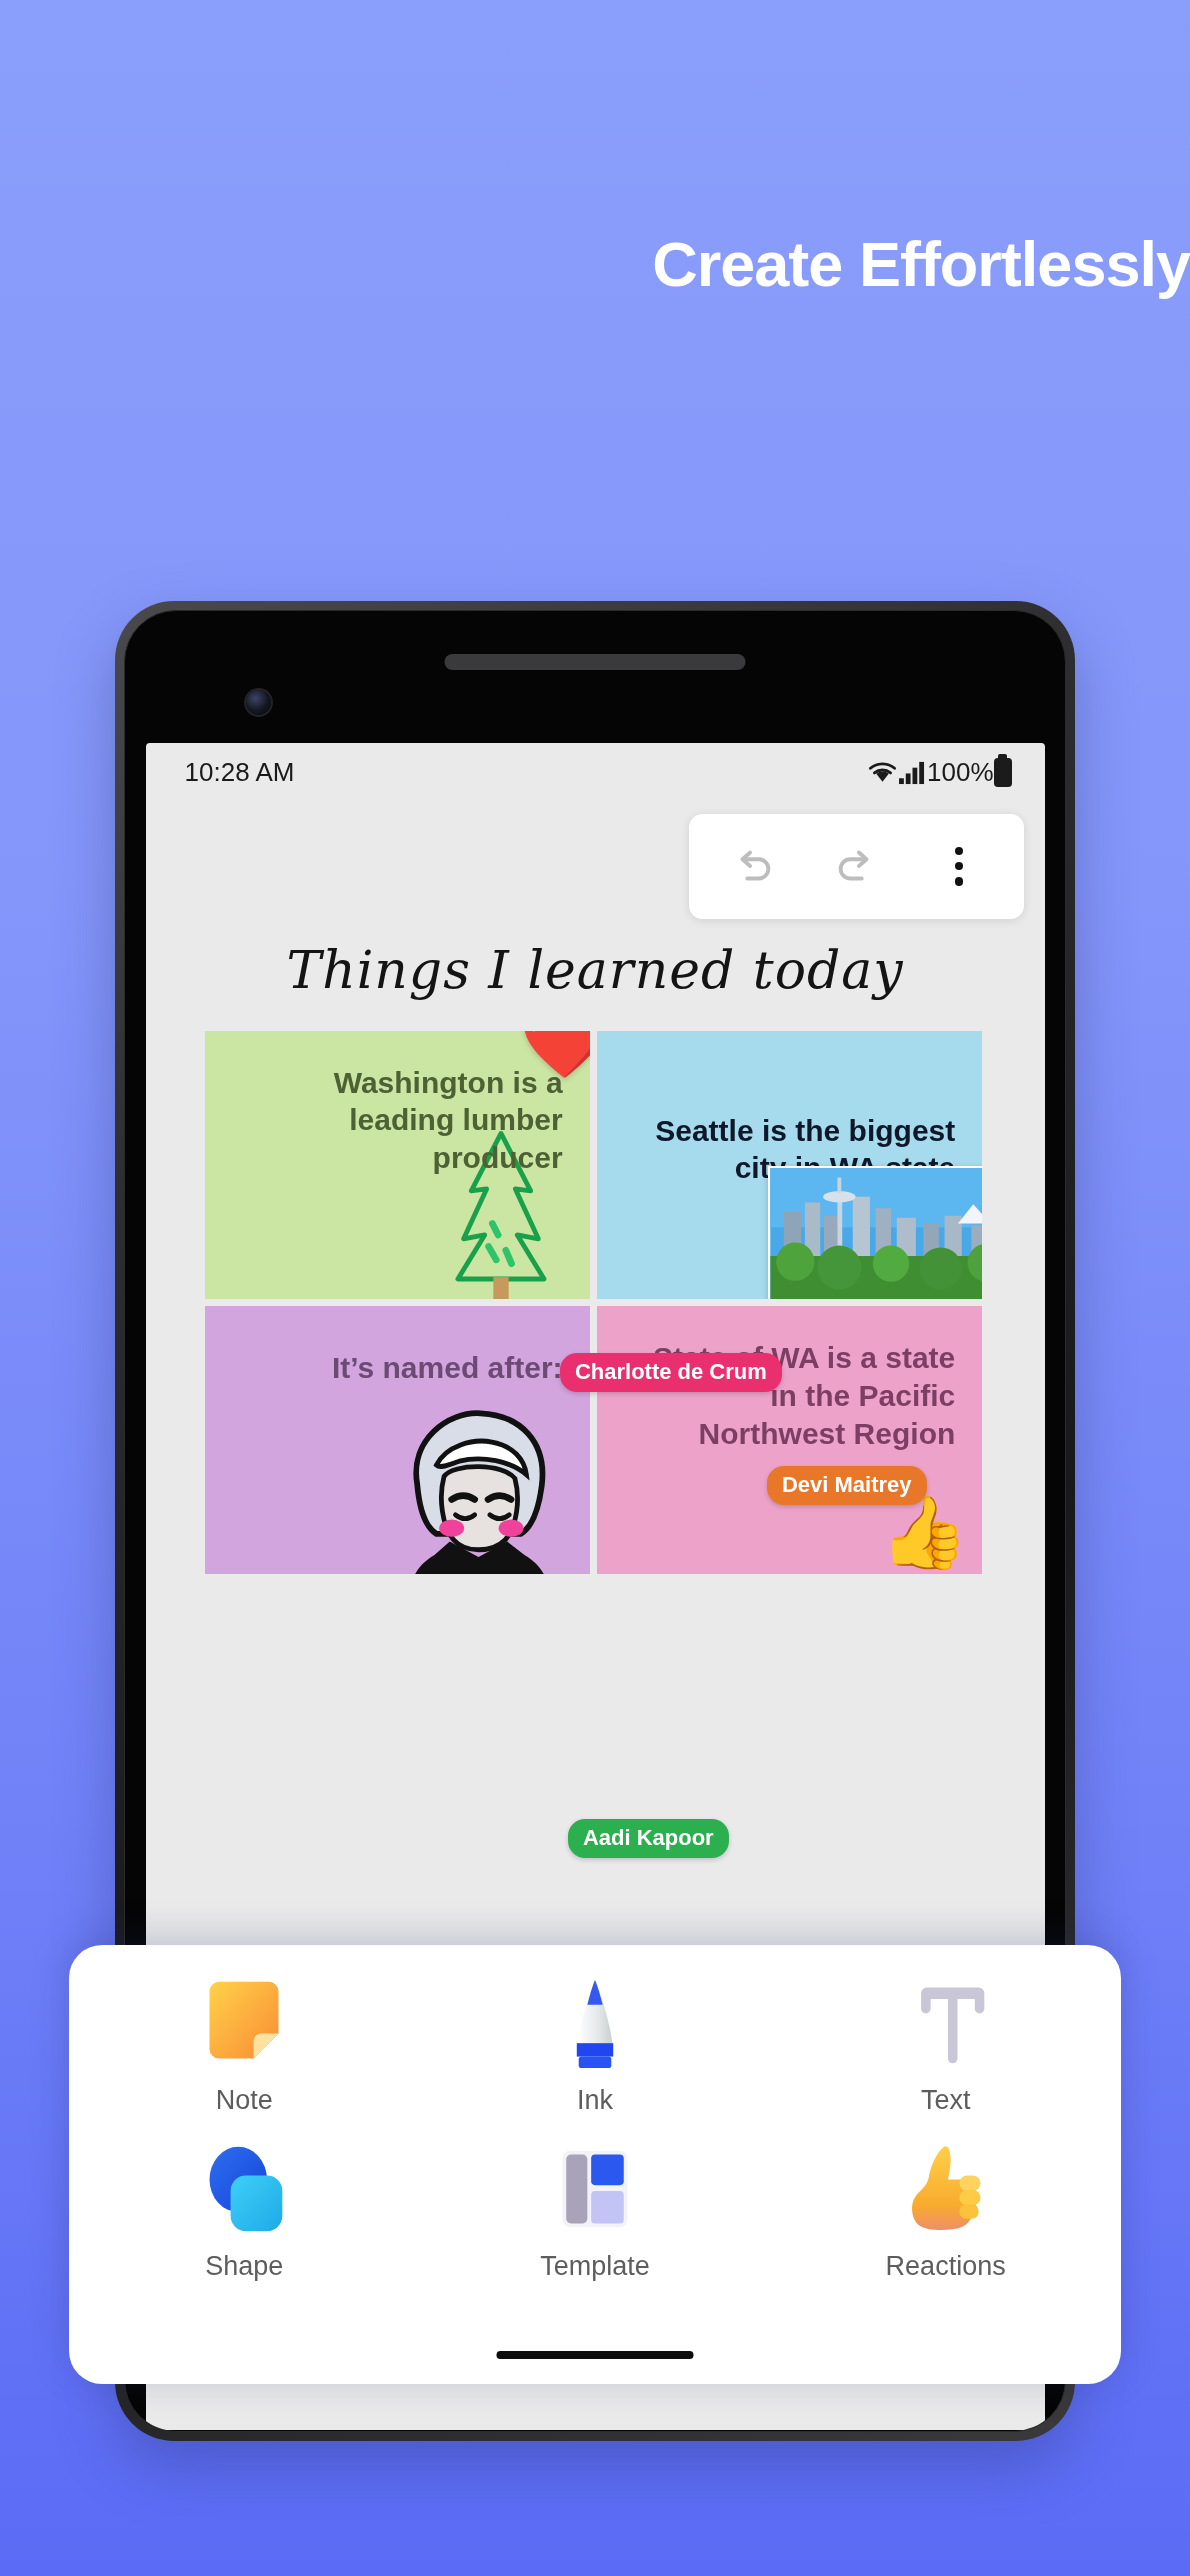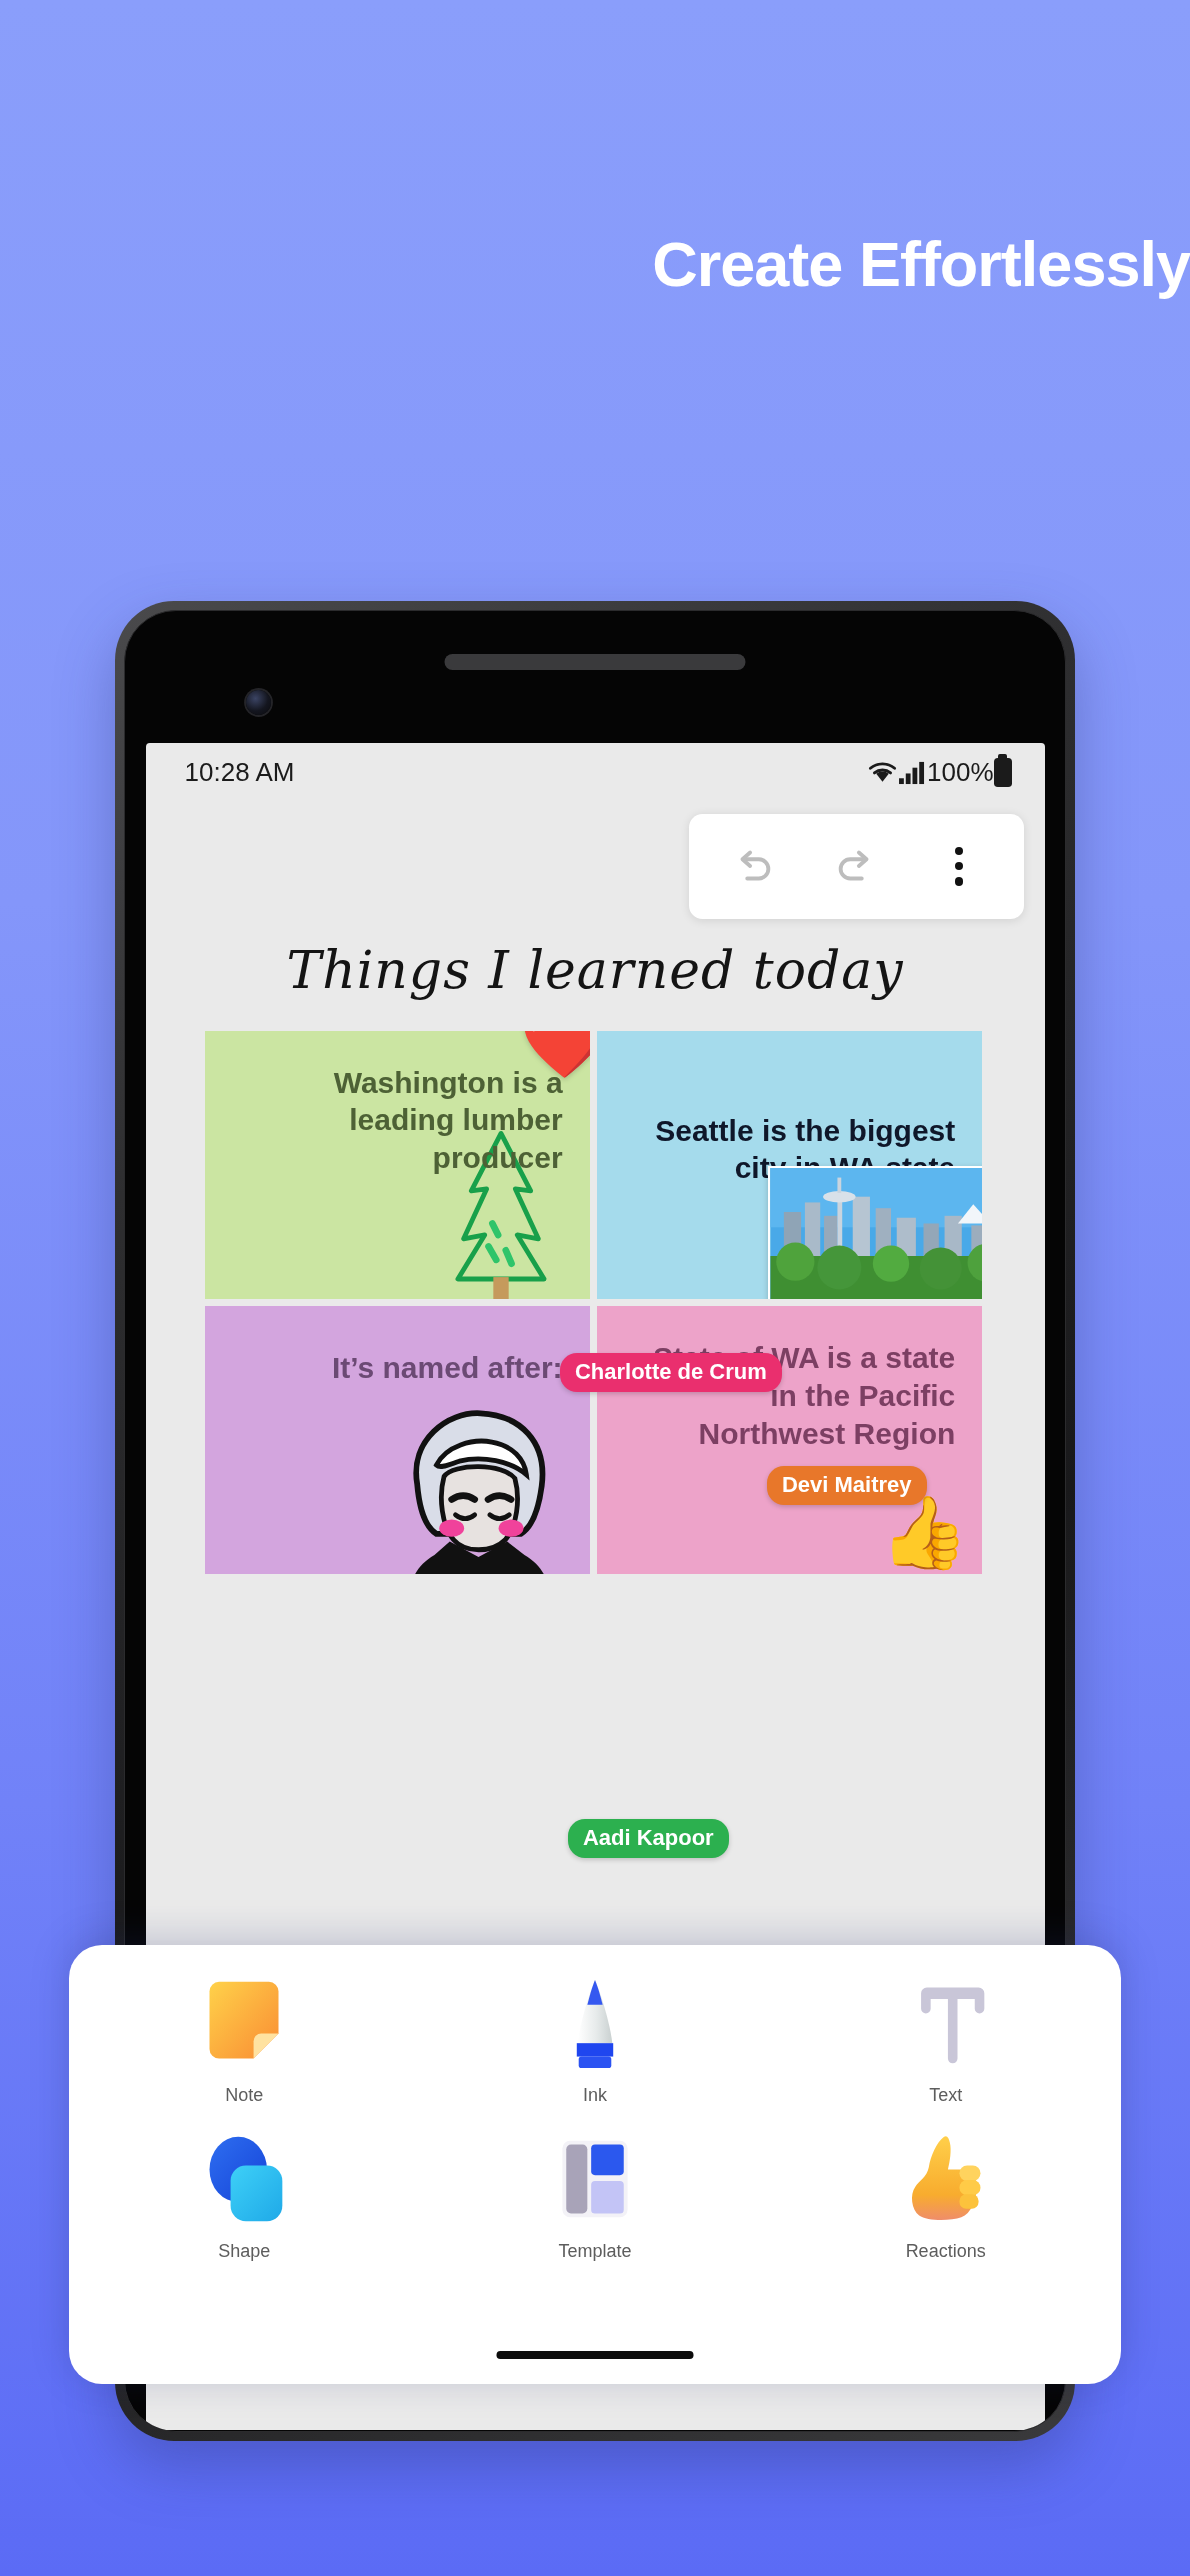--- a/index.html
+++ b/index.html
@@ -149,21 +149,21 @@
     text-align:center; font-size:39px; color:#0d0d0d;
     padding-top:46px; letter-spacing:0.2px;
   }
   .grid{
     margin-top:33px; display:grid;
     grid-template-columns:repeat(3,1fr);
     row-gap:27px;
   }
   .cell{ display:flex; flex-direction:column; align-items:center; }
   .cell-ic{ height:92px; display:flex; align-items:flex-end; justify-content:center; }
-  .cell-lb{ margin-top:15.3px; font-size:18px; color:#5d5d5d; }
+  .cell-lb{ margin-top:15.3px; font-size:27px; color:#5d5d5d; }
   .home-bar{
     position:absolute; left:50%; transform:translateX(-50%);
     bottom:25px; width:197px; height:7.7px; border-radius:3.8px; background:#0c0c0c;
   }
 </style>
 </head>
 <body>
 
 <div class="hero-title">Create Effortlessly</div>
 

